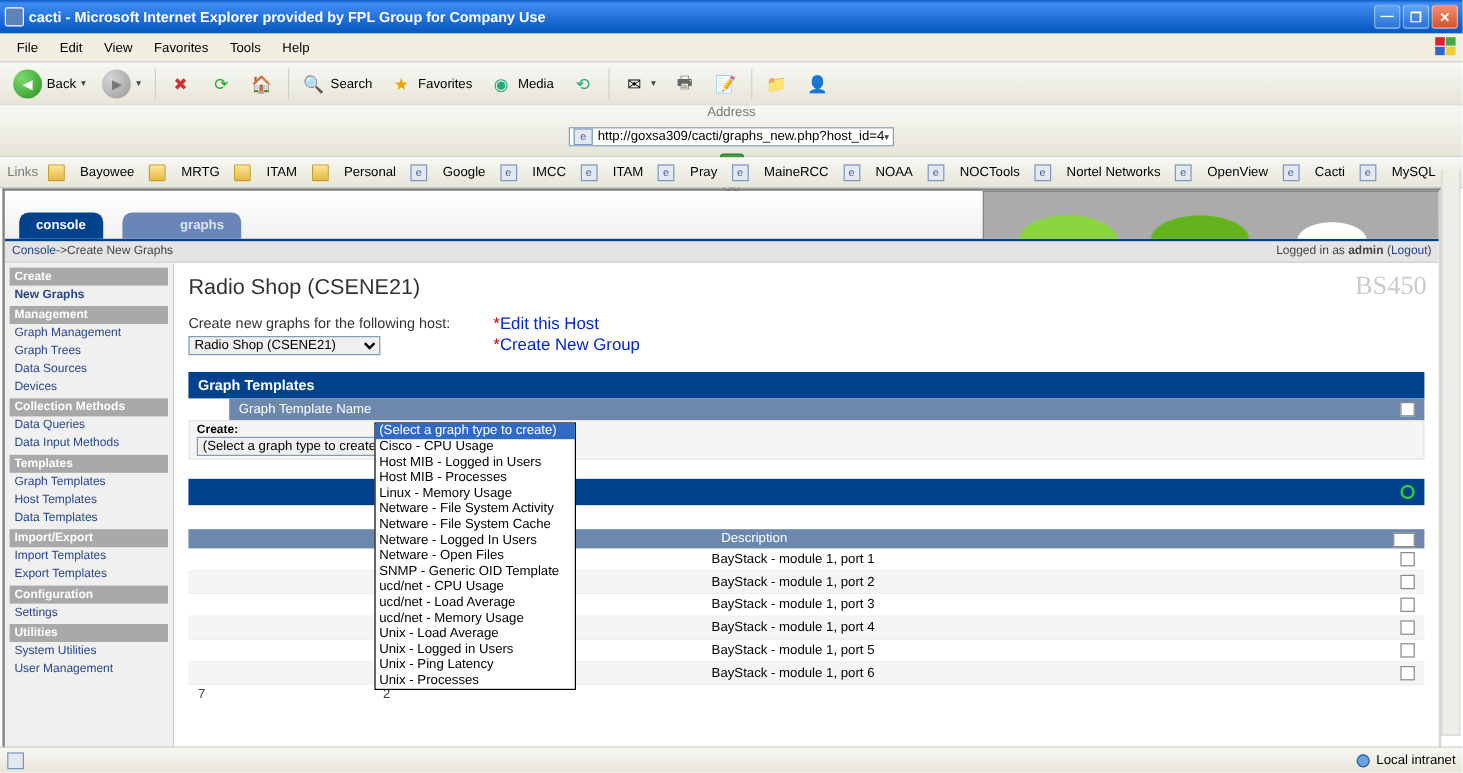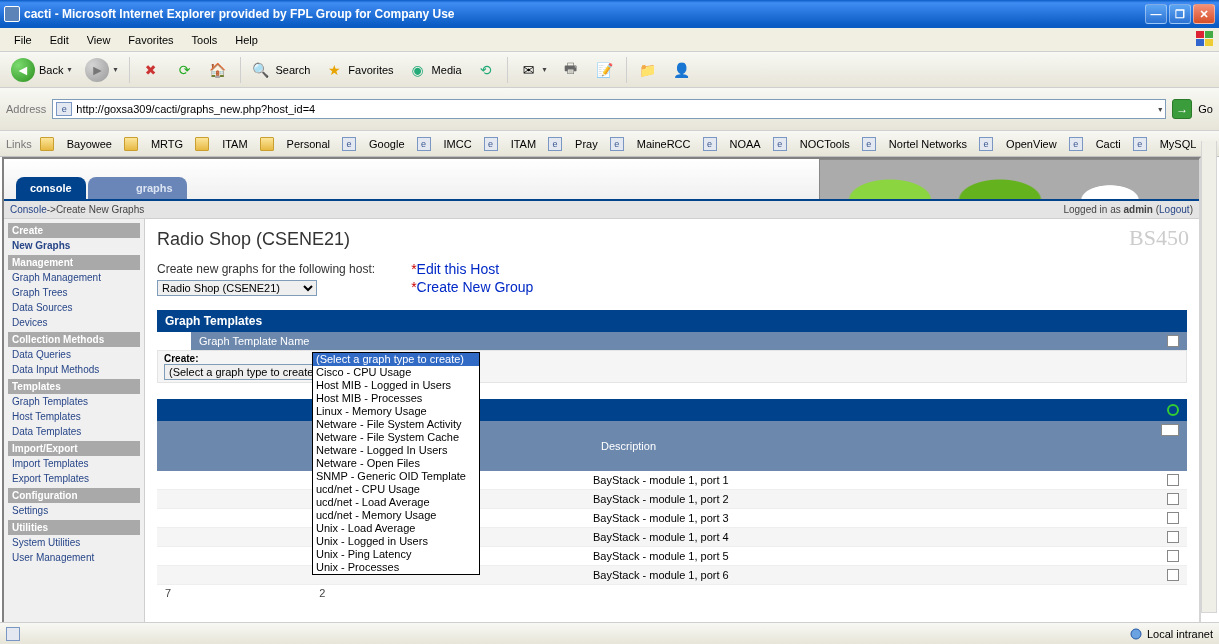--- a/index.html
+++ b/index.html
@@ -23,21 +23,21 @@
 .toolbar { height:36px; background:linear-gradient(#F8F8F4,#E7E5D8); border-bottom:1px solid #cfcfcf; display:flex; align-items:center; padding:0 6px; gap:4px; font-size:11px; }
 .tbtn { display:flex; align-items:center; gap:4px; padding:2px 4px; border:1px solid transparent; border-radius:3px; }
 .tbtn .ball { width:24px; height:24px; border-radius:50%; display:flex; align-items:center; justify-content:center; font-size:14px; color:#fff; }
 .ball.green { background:radial-gradient(circle at 30% 30%,#7CDB6F,#2A8F1F); }
 .ball.grey { background:radial-gradient(circle at 30% 30%,#d5d5d5,#9a9a9a); color:#777; }
 .sq { width:20px; height:20px; display:flex; align-items:center; justify-content:center; font-size:14px; }
 .sep { width:1px; height:26px; background:#cfcfcf; margin:0 2px; }
 .chev { font-size:8px; color:#444; }
 
 
-.addressbar { height:43px; background:linear-gradient(#F8F8F4,#E7E5D8); border-bottom:1px solid #cfcfcf; display:flex; align-items:center; padding:0 6px; gap:6px; font-size:11px; }
+.addressbar { height:43px; background:linear-gradient(#F8F8F4,#E7E5D8); border-bottom:1px solid #cfcfcf; display:flex; align-items:center; padding:0 6px; gap:6px; font-size:11px;flex-direction:column; }
 .addressbar .ainput { flex:1; border:1px solid #7F9DB9; background:#fff; height:20px; display:flex; align-items:center; padding:0 3px; }
 .addressbar .ainput .favicon { width:16px; height:14px; background:#E3E8F1; border:1px solid #7a97c4; margin-right:4px; display:flex; align-items:center; justify-content:center; font-size:9px; color:#3c5890; }
 .addressbar .go { width:20px; height:20px; background:#3a9c3a; border-radius:3px; color:#fff; display:flex; align-items:center; justify-content:center; font-size:12px; border:1px solid #2a7a2a; }
 
 
 .linksbar { height:26px; background:linear-gradient(#F8F8F4,#E7E5D8); border-bottom:1px solid #c0c0c0; display:flex; align-items:center; padding:0 6px; gap:4px; font-size:11px; overflow:hidden; position:relative;}
 .lbtn { display:flex; align-items:center; gap:13px; padding:0 4px; white-space:nowrap; }
 .lico { width:14px; height:14px; display:flex; align-items:center; justify-content:center; }
 .lico.folder { background:linear-gradient(#FCE59A,#E7B943); border:1px solid #C9A02F; border-radius:1px; }
 .lico.ie { background:#E3E8F1; border:1px solid #7a97c4; color:#3c5890; font-size:9px; }
@@ -49,21 +49,21 @@
 
 
 .cacti-head { height:42px; background:linear-gradient(#fff,#F0F0F0); position:relative; border-bottom:2px solid #00438C; }
 .decor { position:absolute; right:0; bottom:0; width:380px; height:40px; background:
    radial-gradient(ellipse 100px 50px at 70px 40px, #8BD540 40%, transparent 42%),
    radial-gradient(ellipse 100px 50px at 180px 40px, #64B31E 40%, transparent 42%),
    radial-gradient(ellipse 70px 36px at 290px 40px, #fff 40%, transparent 42%),
    #ABABAB; border-top:1px solid #888; border-left:1px solid #888;}
 .tab { position:absolute; bottom:0; height:22px; padding:0 14px; display:flex; align-items:center; font-size:11px; font-weight:bold; border-radius:8px 8px 0 0; }
 .tab.console { left:12px; background:#00438C; color:#fff; }
-.tab.graphs { left:84px; background:#6A85B7; color:#dbe4f3;padding-left:48px; }
+.tab.graphs { left:98px; background:#6A85B7; color:#dbe4f3;padding-left:48px; }
 
 .breadcrumb { height:18px; background:#E4E4E4; border-bottom:1px solid #cfcfcf; display:flex; align-items:center; font-size:10px; font-family:"Courier New",monospace; padding:0 6px; color:#444; }
 .breadcrumb a { color:#274588; text-decoration:none; }
 .breadcrumb .right { margin-left:auto; }
 
 
 .main { display:flex; height:412px; font-size:11px; }
 .sidebar { width:141px; background:#F0F0F0; border-right:1px solid #cfcfcf; padding:4px; }
 .sidebar .hdr { background:#A9A9A9; color:#fff; font-weight:bold; padding:2px 4px; font-size:10px; margin-top:2px; }
 .sidebar .hdr:first-child { margin-top:0; }
@@ -87,21 +87,21 @@
 .createrow { padding:2px 6px; background:#F5F5F5; border:1px solid #E4E4E4; }
 .createrow select { width:168px; font-size:11px; border:1px solid #7F9DB9; }
 
 
 .dropopen { position:absolute; left:167px; top:133px; width:168px; background:#fff; border:1px solid #000; font-size:11px; z-index:50; }
 .dropopen .opt { padding:0 3px; white-space:nowrap; overflow:hidden; line-height:13px; }
 .dropopen .opt.sel { background:#316AC5; color:#fff; }
 
 .dq-hdr { background:#00438C; color:#fff; font-weight:bold; padding:4px 8px; margin-top:10px; font-size:12px; display:flex; align-items:center; }
 .dq-hdr .reload { margin-left:auto; width:12px; height:12px; border:2px solid #3c3; border-radius:50%; }
-.dq-cols { background:#6D88AD; color:#fff; font-size:11px; padding:19px 0; display:flex; position:relative; }
+.dq-cols { background:#6D88AD; color:#fff; font-size:11px; padding:2px 0; display:flex; position:relative;margin-top:20px; }
 .dq-cols > div { padding:0 8px; } .c-status{width:260px;} .c-desc{flex:1;}
 .dq-row { display:flex; padding:3px 0; font-size:11px; border-bottom:1px solid #eee; position:relative; }
 .dq-row:nth-child(even){background:#F5F5F5;}
 .dq-row .chk { position:absolute; right:8px; top:3px; width:12px; height:12px; background:#fff; border:1px solid #888; }
 
 
 .statusbar { position:absolute; bottom:0; left:0; right:0; height:22px; background:linear-gradient(#F8F8F4,#E7E5D8); border-top:1px solid #cfcfcf; display:flex; align-items:center; font-size:11px; padding:0 6px; }
 .statusbar .ico { width:14px; height:14px; background:#E3E8F1; border:1px solid #7a97c4; margin-right:4px; }
 .statusbar .zone { margin-left:auto; display:flex; align-items:center; gap:4px; }
 </style>

